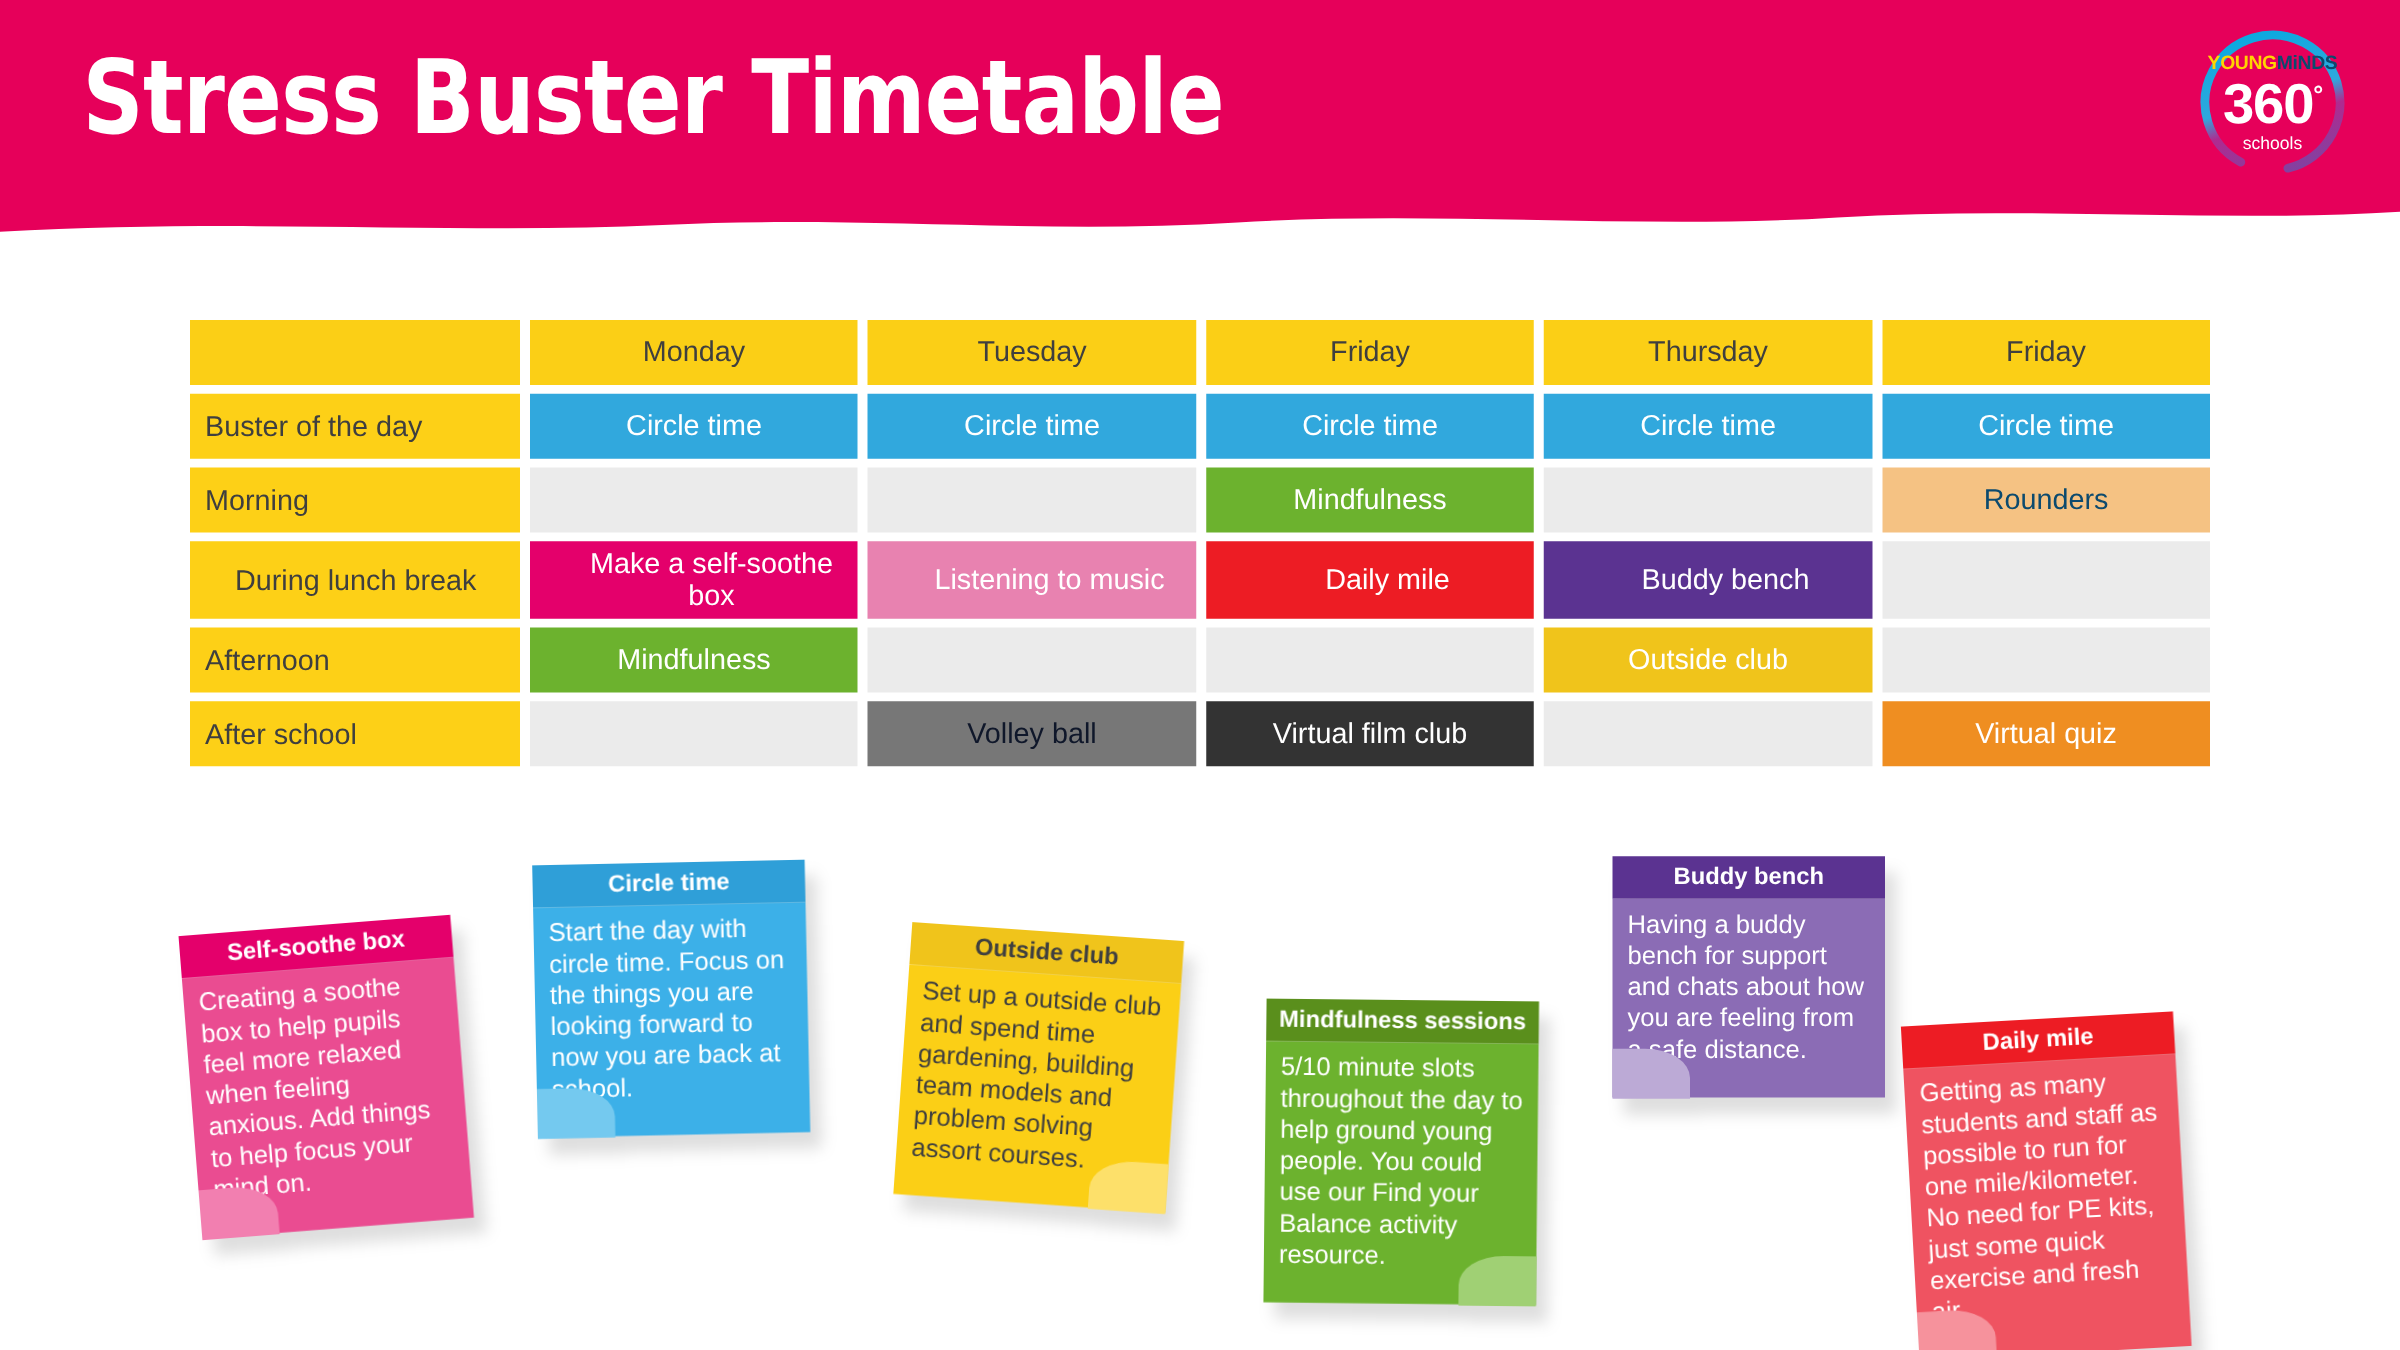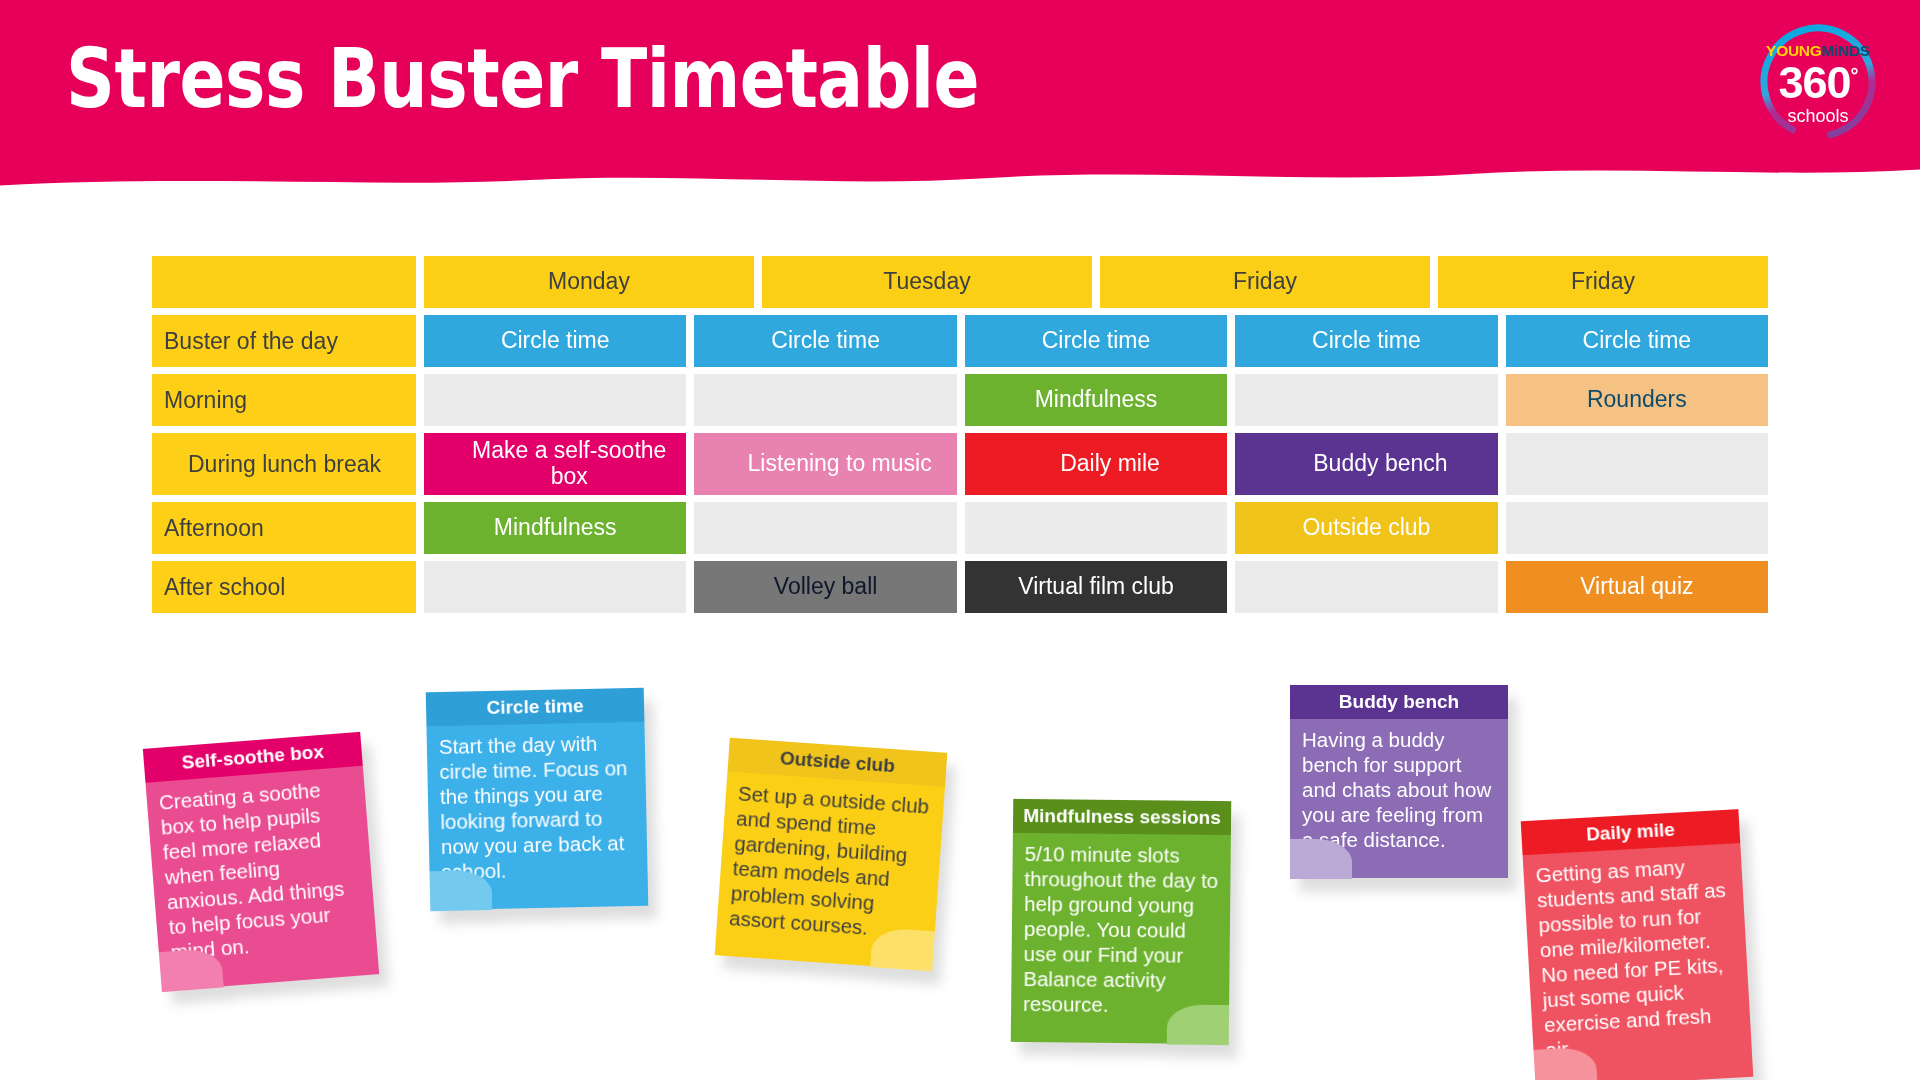--- a/index.html
+++ b/index.html
@@ -86,21 +86,21 @@
     line-height: 1;
     letter-spacing: -1px;
   }
   .logo-360 sup {
     font-size: 20px;
     vertical-align: super;
     line-height: 0;
   }
   .logo-schools {
     margin-top: 2px;
-    font-size: 18px;
+    font-size: 14px;
     color: #ffffff;
     line-height: 1;
   }
 
   
   .timetable {
     position: absolute;
     left: 152px;
     top: 256px;
     width: 1616px;
@@ -220,20 +220,21 @@
     </div>
   </div>
 </div>
 
 <div class="timetable" id="timetable">
     <div class="tt-row tt-head">
       <div class="tt-label header-blank"></div>
       <div class="tt-cell">Monday</div>
       <div class="tt-cell">Tuesday</div>
       <div class="tt-cell">Friday</div>
+      <div class="tt-cell">Thursday</div>
       <div class="tt-cell">Friday</div>
     </div>
     <div class="tt-row">
       <div class="tt-label">Buster of the day</div>
       <div class="tt-cell" style="background:#31a8dd;color:#ffffff">Circle time</div>
       <div class="tt-cell" style="background:#31a8dd;color:#ffffff">Circle time</div>
       <div class="tt-cell" style="background:#31a8dd;color:#ffffff">Circle time</div>
       <div class="tt-cell" style="background:#31a8dd;color:#ffffff">Circle time</div>
       <div class="tt-cell" style="background:#31a8dd;color:#ffffff">Circle time</div>
     </div>

